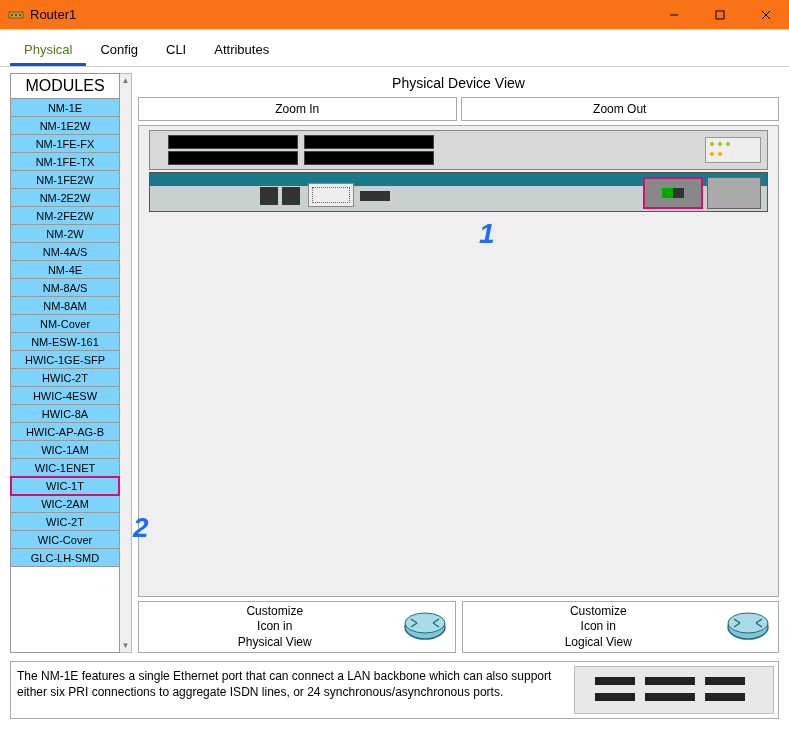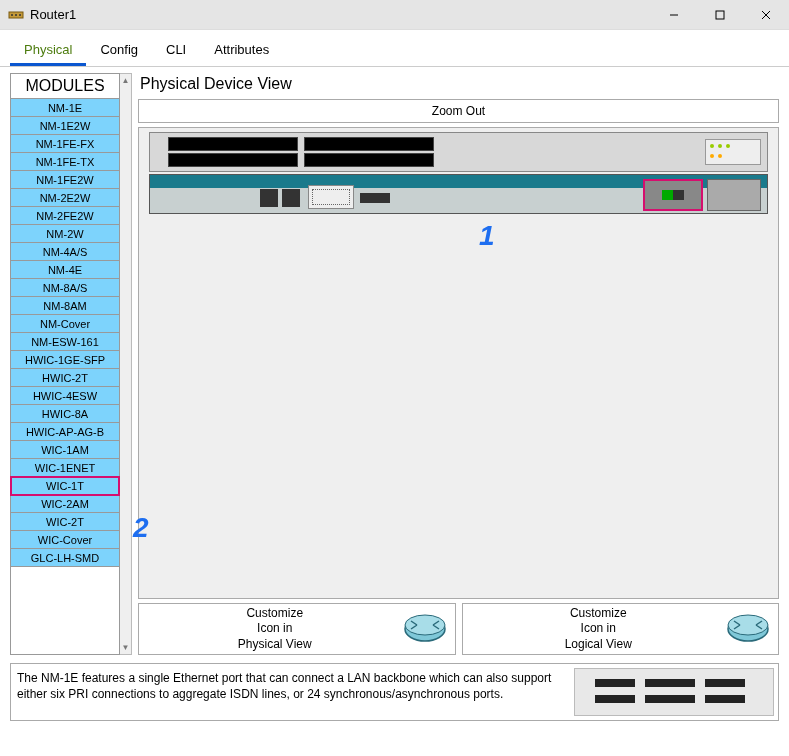--- a/index.html
+++ b/index.html
@@ -1,19 +1,19 @@
 <!DOCTYPE html>
 <html><head>
 <meta charset="utf-8">
 <style>
   * { box-sizing: border-box; margin: 0; padding: 0; }
   body { font-family: "Segoe UI", Arial, sans-serif; font-size: 12px; background: #fff; color: #000; width: 789px; height: 756px; overflow: hidden; position: relative; }
   
   
-  .titlebar { height: 30px; display: flex; align-items: center; padding: 0 0 0 8px; background: #e5e5e5; border-bottom: 1px solid #ddd; }
+  .titlebar { height: 30px; display: flex; align-items: center; padding: 0 0 0 8px; background: #f97316; border-bottom: 1px solid #ddd; }
   .titlebar .icon { width: 16px; height: 16px; margin-right: 6px; }
   .titlebar .title { flex: 1; font-size: 13px; }
   .titlebar .win-controls { display: flex; }
   .titlebar .win-btn { width: 46px; height: 30px; display: flex; align-items: center; justify-content: center; }
   .titlebar .win-btn svg { width: 10px; height: 10px; }
   
   
   .tabs { display: flex; padding: 6px 10px 0 10px; border-bottom: 1px solid #ccc; }
   .tab { padding: 6px 14px; font-size: 13px; cursor: pointer; border-bottom: 3px solid transparent; }
   .tab.active { color: #4d7c0f; border-bottom: 3px solid #0b57d0; }
@@ -25,21 +25,21 @@
   .module-panel { width: 122px; display: flex; }
   .module-list { flex: 1; border: 1px solid #999; background: #fff; }
   .module-header { text-align: center; font-size: 16px; padding: 3px 0; border-bottom: 1px solid #999; }
   .module-item { text-align: center; font-size: 11px; padding: 2.5px 0; border-bottom: 1px solid #999; background: #7dd3fc; cursor: pointer; white-space: nowrap; overflow: hidden; }
   .module-item.selected { outline: 2px solid #d60e6e; outline-offset: -1px; }
   .scroll-col { width: 12px; background: #efefef; border: 1px solid #bbb; border-left: none; display: flex; flex-direction: column; justify-content: space-between; align-items: center; }
   .scroll-arrow { font-size: 8px; color: #777; padding: 2px; cursor: pointer; }
   
   
   .right { flex: 1; display: flex; flex-direction: column; gap: 4px; }
-  .view-title { font-size: 16px; padding: 2px; }
+  .view-title { text-align: center; font-size: 14px; padding: 2px; }
   .zoom-row { display: flex; gap: 4px; }
   .zoom-btn { flex: 1; border: 1px solid #aaa; background: #fff; text-align: center; padding: 4px 0; font-size: 12px; cursor: pointer; }
   
   
   .device-view { border: 1px solid #aaa; background: #efefef; height: 472px; position: relative; overflow: hidden; }
   
   
   .chassis-top { position: absolute; top: 4px; left: 10px; right: 10px; height: 40px; background: #d8d8d8; border: 1px solid #888; }
   .chassis-top .slot-black { position: absolute; background: #000; border: 1px solid #444; }
   
@@ -147,20 +147,21 @@
     </div>
     <div class="scroll-col">
       <span class="scroll-arrow">▲</span>
       <span class="scroll-arrow">▼</span>
     </div>
   </div>
 
   <div class="right">
     <div class="view-title">Physical Device View</div>
     <div class="zoom-row">
+      <div class="zoom-btn">Zoom In</div>
       <div class="zoom-btn">Zoom Out</div>
     </div>
 
     <div class="device-view">
 
       <div class="chassis-top">
         <div class="slot-black" style="left:18px; top:4px; width:130px; height:14px;"></div>
         <div class="slot-black" style="left:154px; top:4px; width:130px; height:14px;"></div>
         <div class="slot-black" style="left:18px; top:20px; width:130px; height:14px;"></div>
         <div class="slot-black" style="left:154px; top:20px; width:130px; height:14px;"></div>

